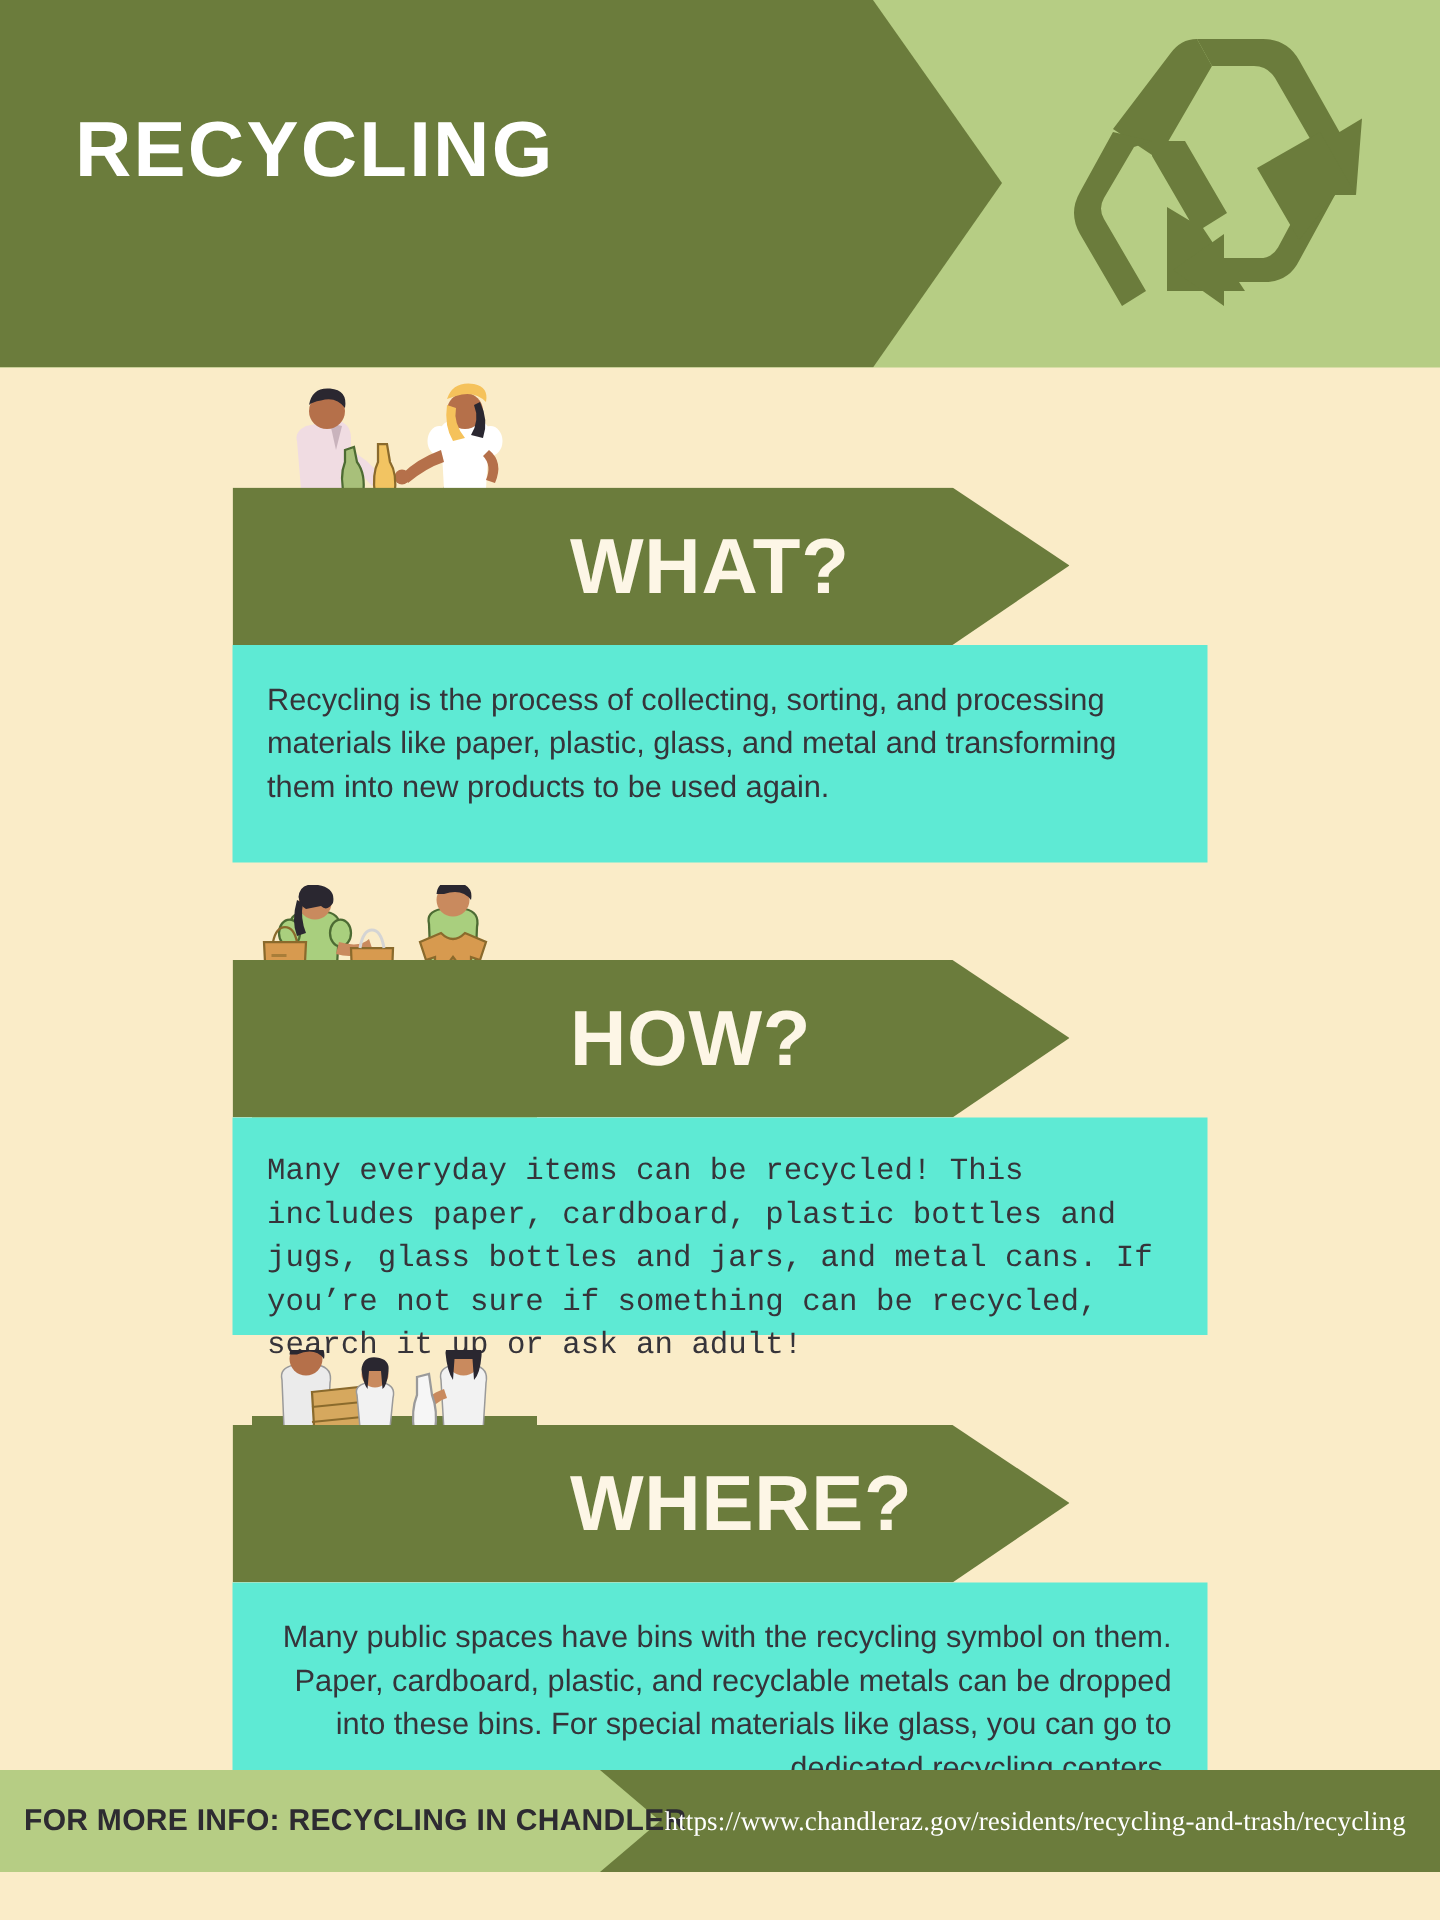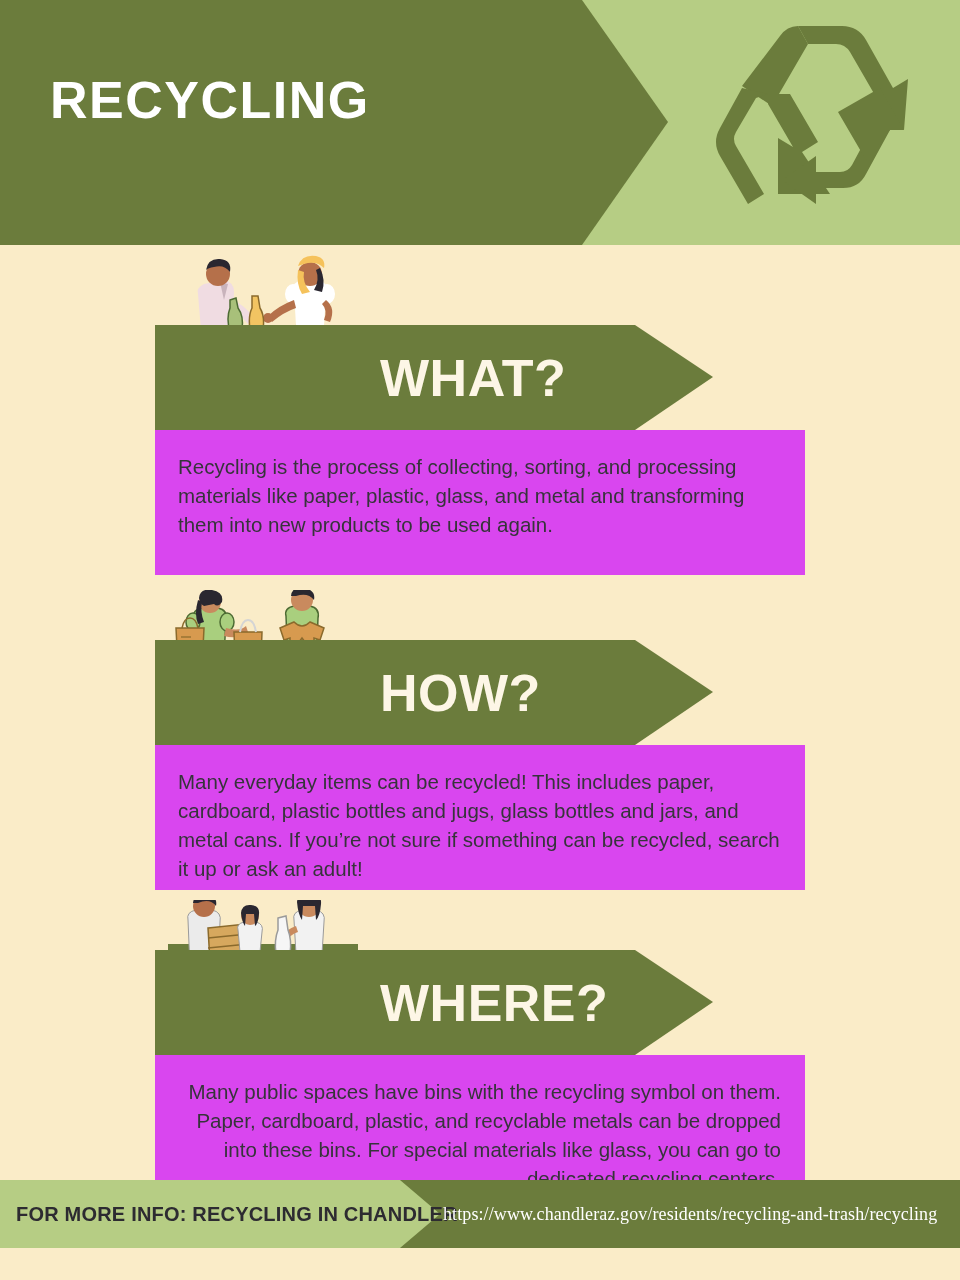--- a/index.html
+++ b/index.html
@@ -75,21 +75,21 @@
     font-size: 52px;
     font-weight: bold;
     color: #fdf6e6;
     letter-spacing: 0.5px;
     line-height: 1;
   }
   .section-body {
     position: absolute;
     left: 155px;
     width: 650px;
-    background: #d946ef;
+    background: #5eead4;
     box-sizing: border-box;
     padding: 22px 24px 22px 23px;
     font-size: 20.5px;
     line-height: 1.42;
     color: #36343a;
   }
   .section-illus {
     position: absolute;
     left: 168px;
     width: 190px;
@@ -279,21 +279,21 @@
       <g fill="none" stroke="#8a6a2c" stroke-width="1.6">
         <path d="M128 56 L134 48 L140 56"></path>
         <path d="M140 56 L136 65 L129 65"></path>
         <path d="M129 65 L125 57 L128 56"></path>
       </g>
       <rect x="0" y="152" width="190" height="8" fill="#b0cc7f"></rect>
     </svg>
   </div>
   <div class="section-banner"></div>
   <div class="section-title">HOW?</div>
-  <div class="section-body" style="top:105px;height:145px;">Many everyday items can be recycled! This includes paper, cardboard, plastic bottles and jugs, glass bottles and jars, and metal cans. If you’re not sure if something can be recycled, search it up or ask an adult!</div>
+  <div class="section-body" style="top:105px;height:145px;font-family:Liberation Mono, monospace;">Many everyday items can be recycled! This includes paper, cardboard, plastic bottles and jugs, glass bottles and jars, and metal cans. If you’re not sure if something can be recycled, search it up or ask an adult!</div>
 </div>
 
 <div class="section" style="top:950px;height:250px;text-align:right;">
   <div class="section-illus" style="top:-50px;">
     <svg class="illus-svg" viewBox="0 0 190 150" width="190" height="150">
       <rect x="0" y="44" width="190" height="94" fill="#6b7c3c"></rect>
 
       <path d="M22 66 L16 120 L26 120 L30 68 Z" fill="#3a3a46"></path>
       <path d="M34 68 L40 120 L50 120 L44 66 Z" fill="#3a3a46"></path>
       <path d="M12 118 L30 118 L30 126 L12 126 Z" fill="#26262f"></path>

